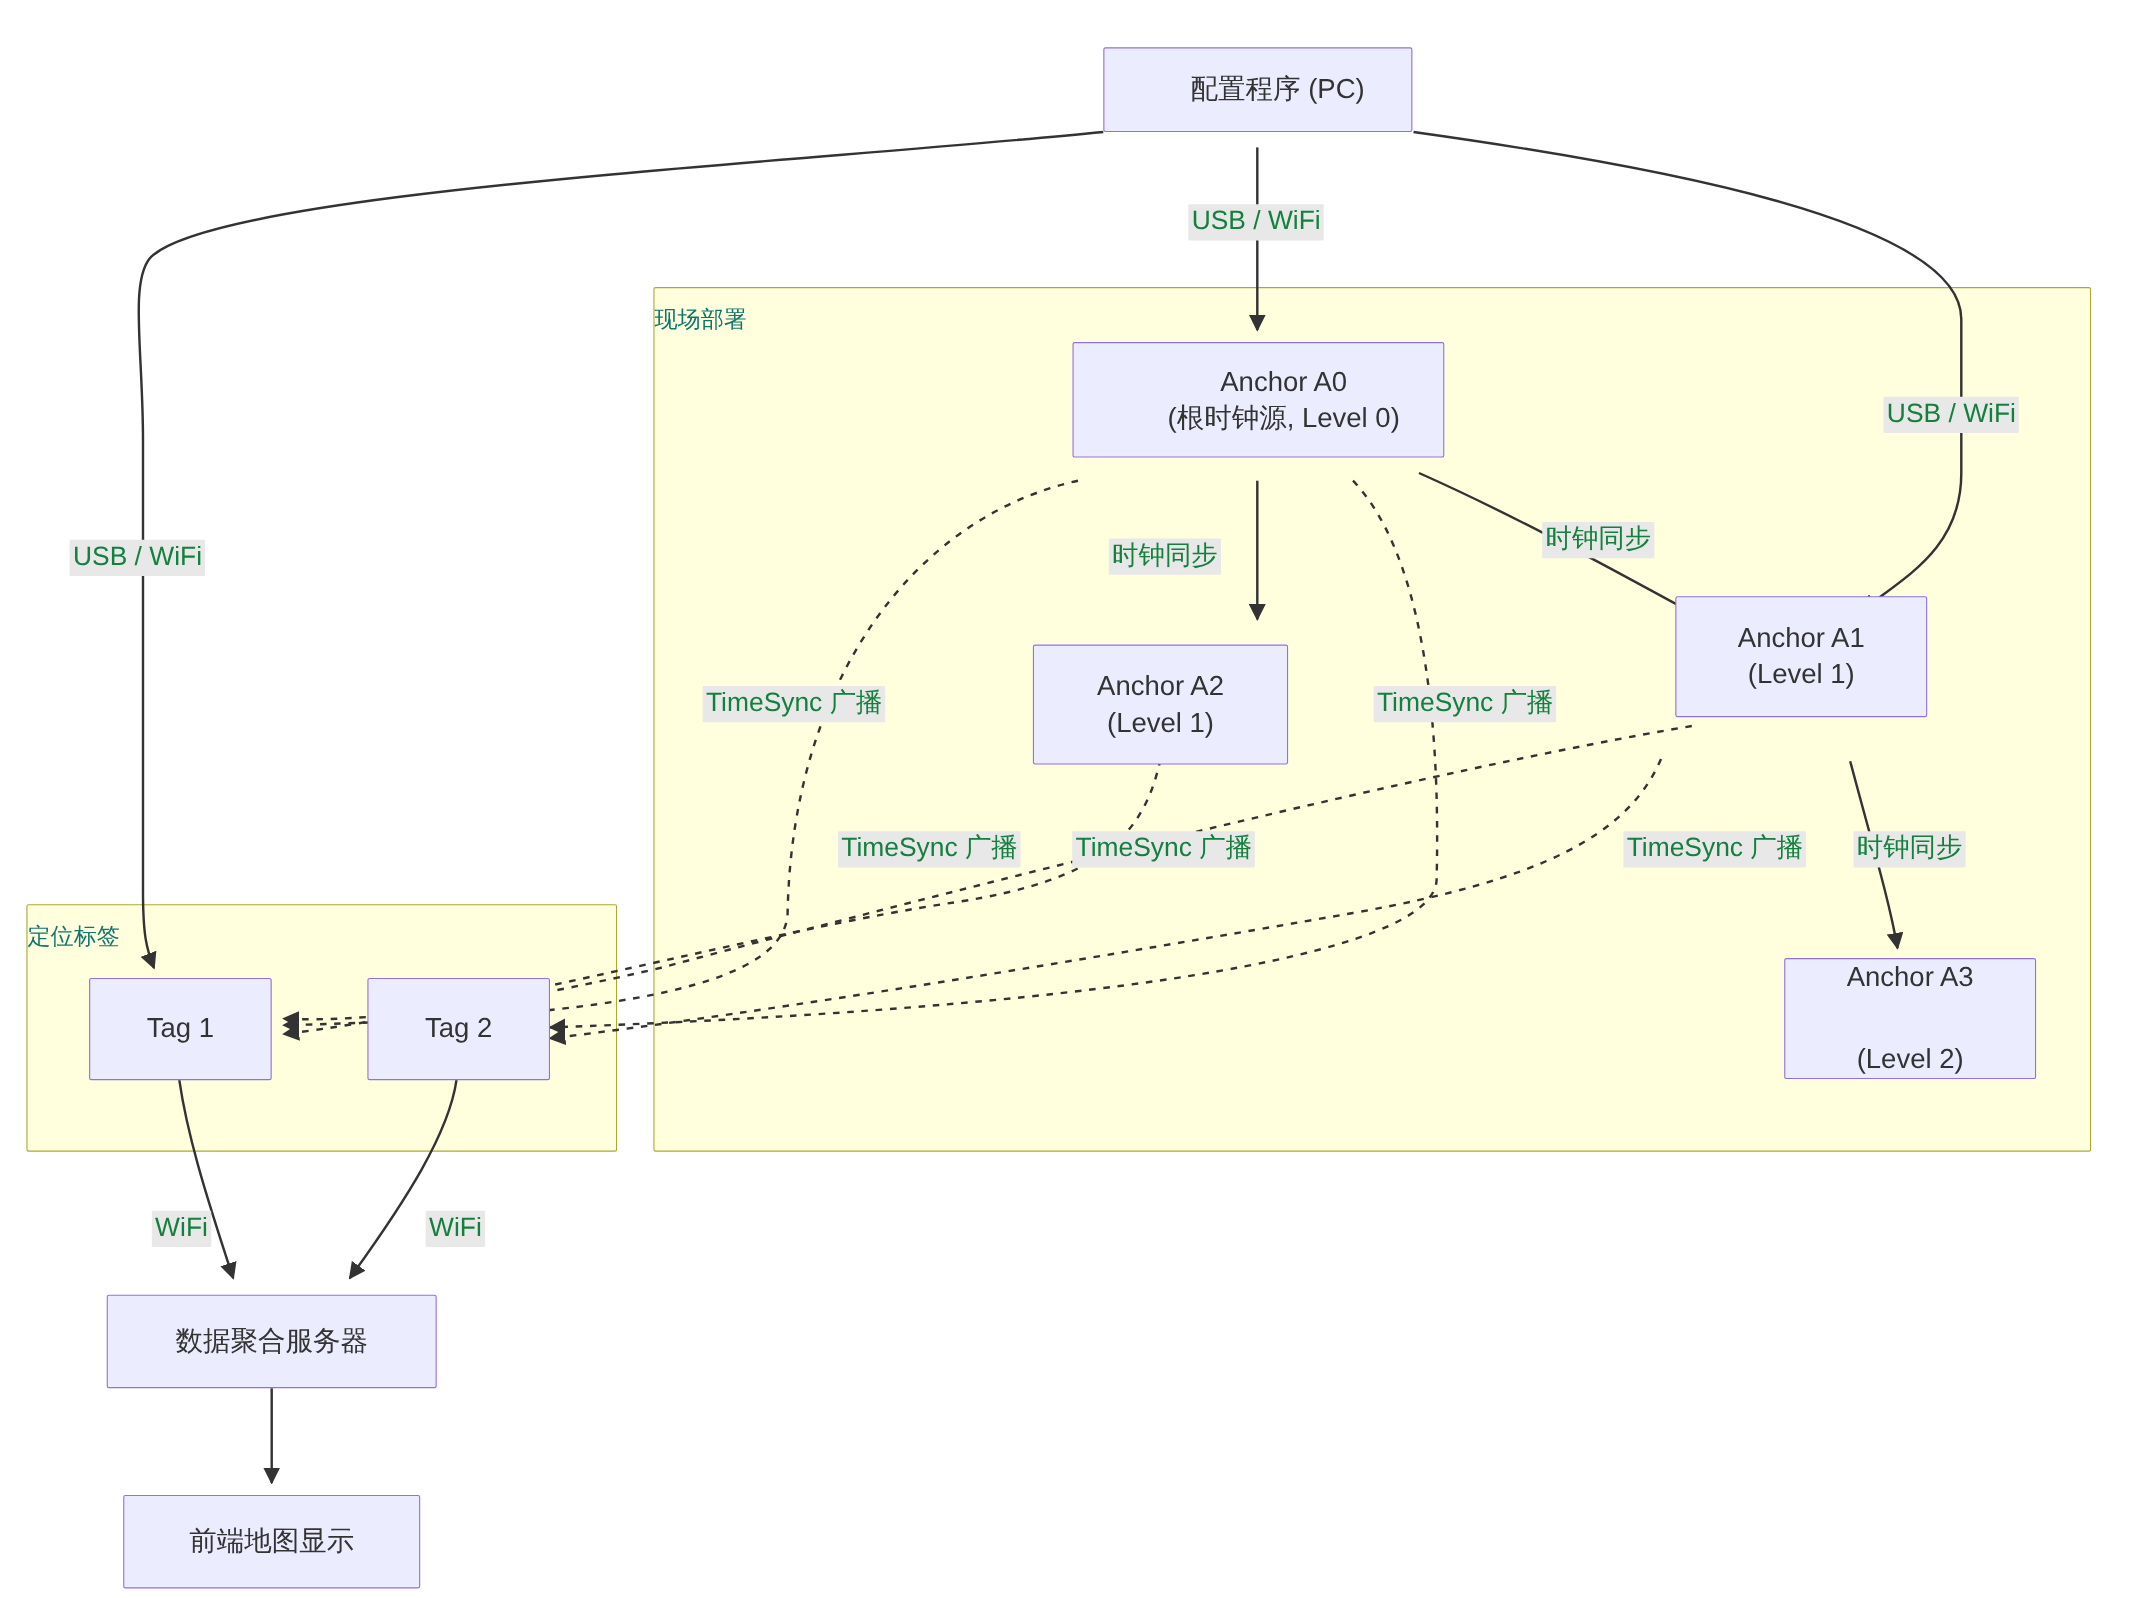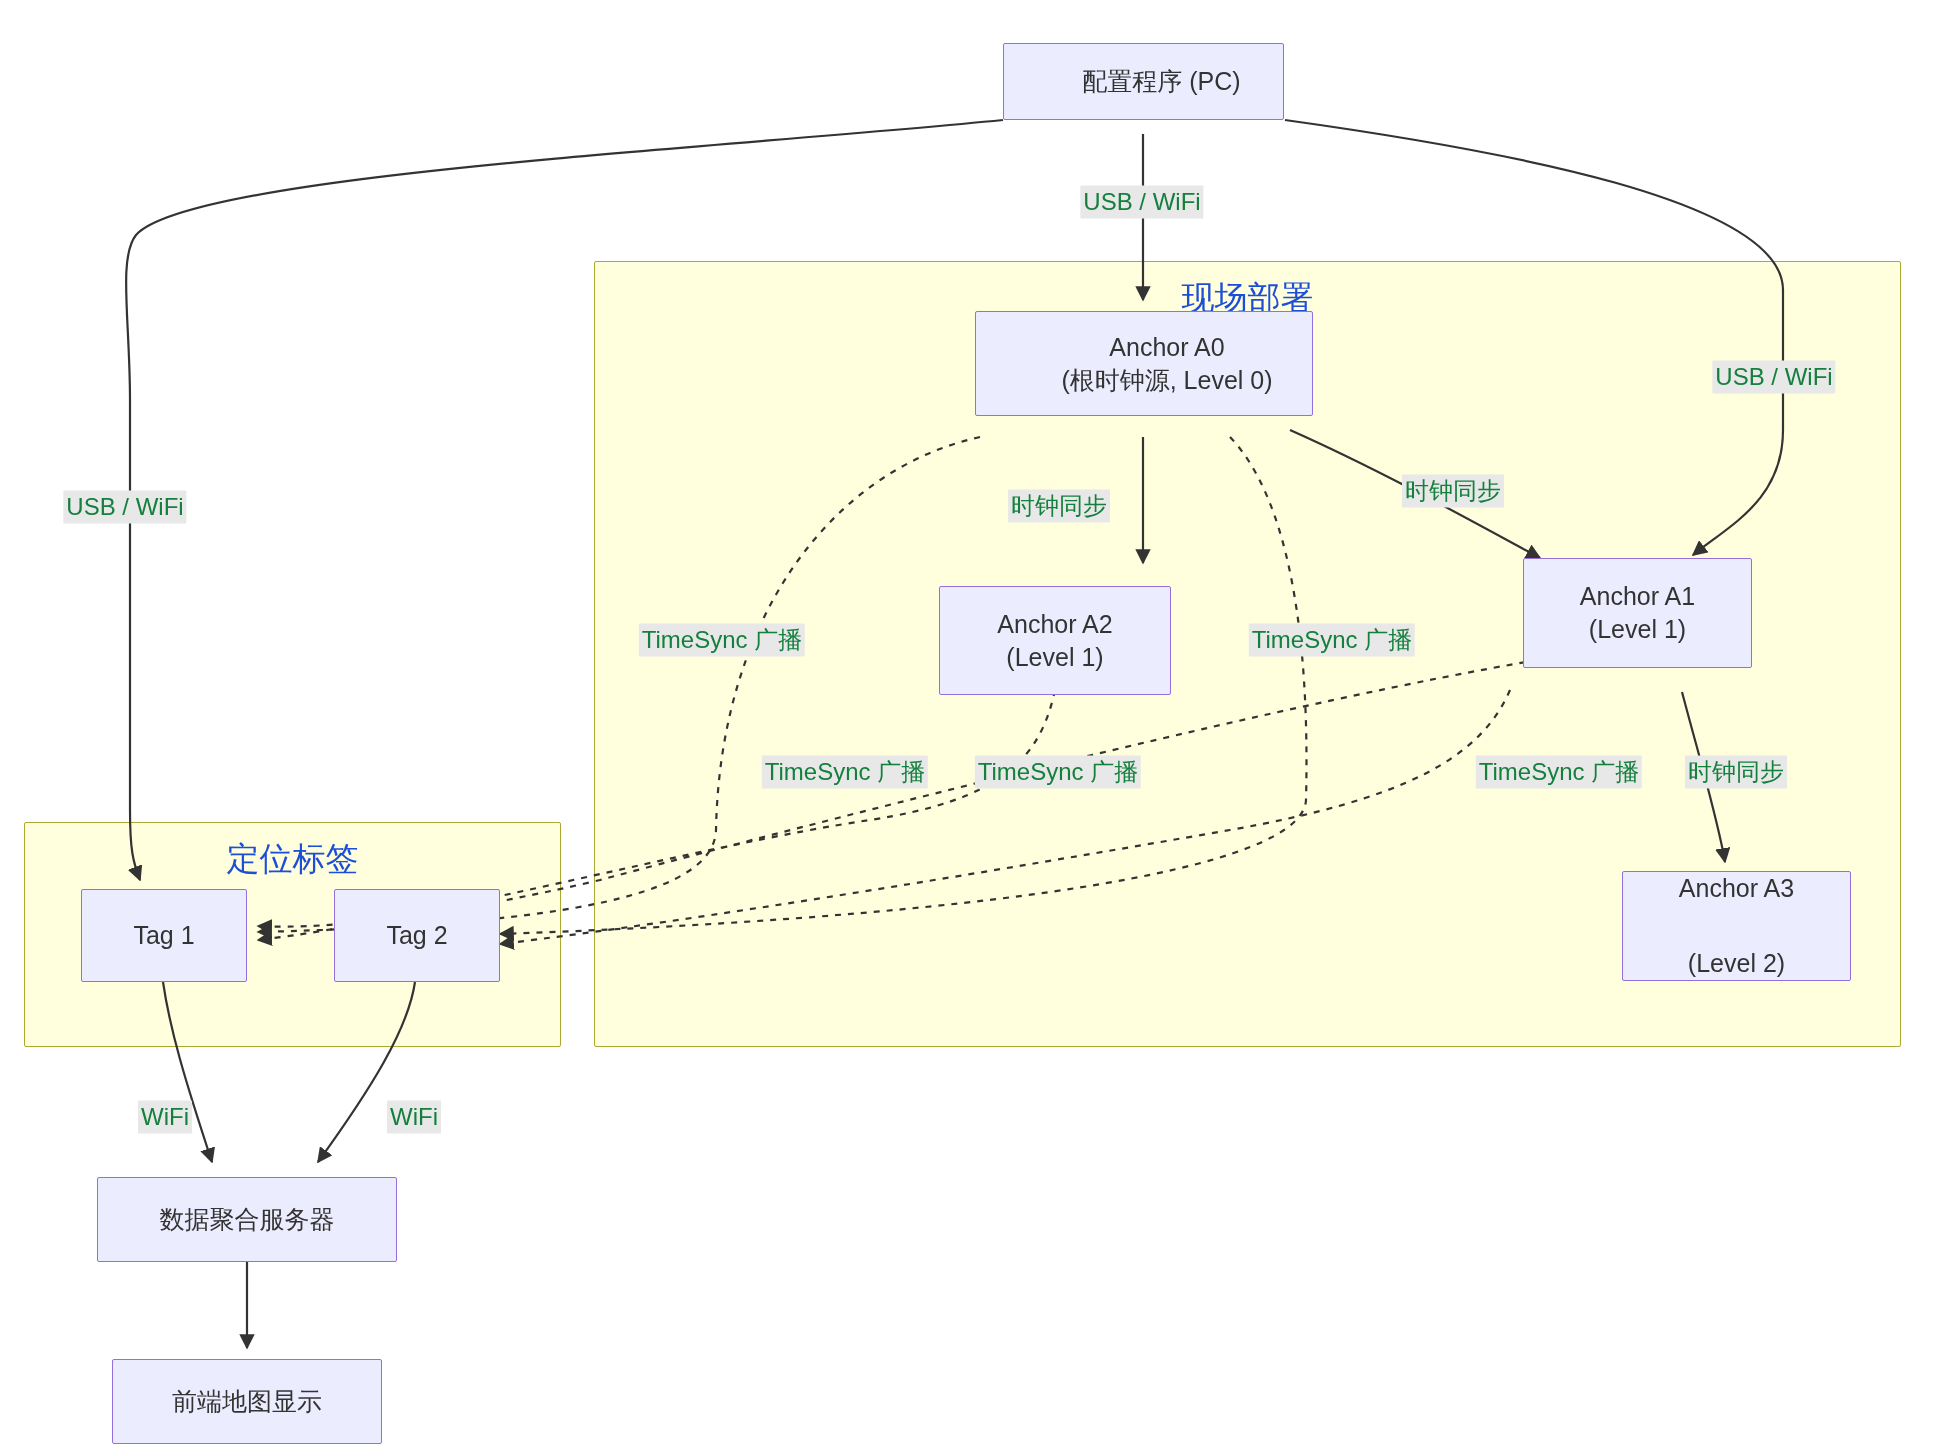--- a/index.html
+++ b/index.html
@@ -29,23 +29,23 @@
     position: absolute;
     background: #ffffde;
     border: 1.6px solid #aaaa33;
     border-radius: 2px;
     box-sizing: border-box;
   }
   .cluster-label {
     position: absolute;
     left: 0;
     right: 0;
-    text-align: center;
-    font-size: 33px;
-    color: #1d4ed8;
+    text-align: left;
+    font-size: 21px;
+    color: #0f766e;
     white-space: nowrap;
   }
   .node {
     position: absolute;
     background: #ececff;
     border: 1.7px solid #9370db;
     border-radius: 2px;
     box-sizing: border-box;
     display: flex;
     flex-direction: column;
@@ -134,21 +134,21 @@
   <div class="node" style="left:975px; top:311px; width:338px; height:105px;padding-left:46px;">
     <span>Anchor A0</span>
     <span class="l2">(根时钟源, Level 0)</span>
   </div>
 
   <div class="node" style="left:939px; top:572px; width:232px; height:109px;margin-top:14px;">
     <span>Anchor A2</span>
     <span class="l2">(Level 1)</span>
   </div>
 
-  <div class="node" style="left:1523px; top:558px; width:229px; height:110px;">
+  <div class="node" style="left:1523px; top:542px; width:229px; height:110px;">
     <span>Anchor A1</span>
     <span class="l2">(Level 1)</span>
   </div>
 
   <div class="node" style="left:1622px; top:871px; width:229px; height:110px;justify-content:space-between;">
     <span>Anchor A3</span>
     <span class="l2">(Level 2)</span>
   </div>
 
   <div class="node" style="left:81px; top:889px; width:166px; height:93px;">

